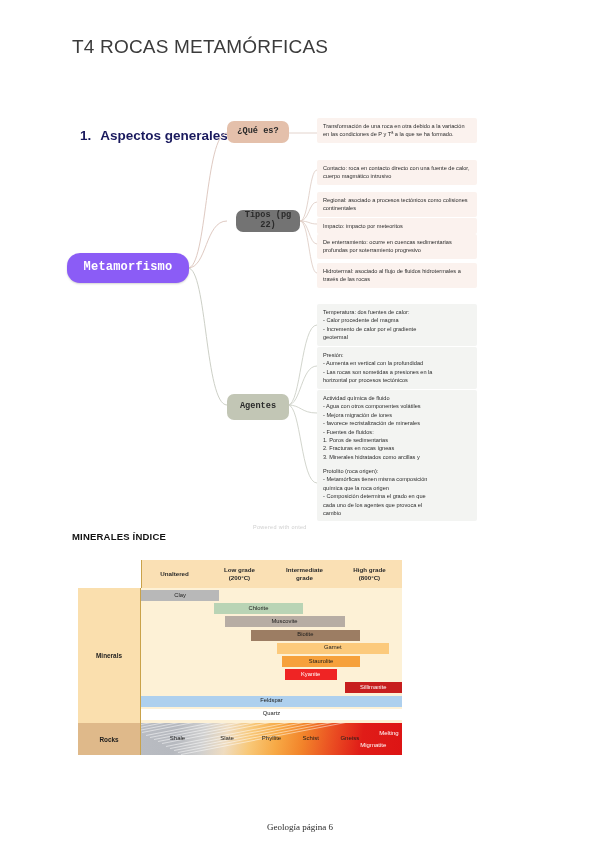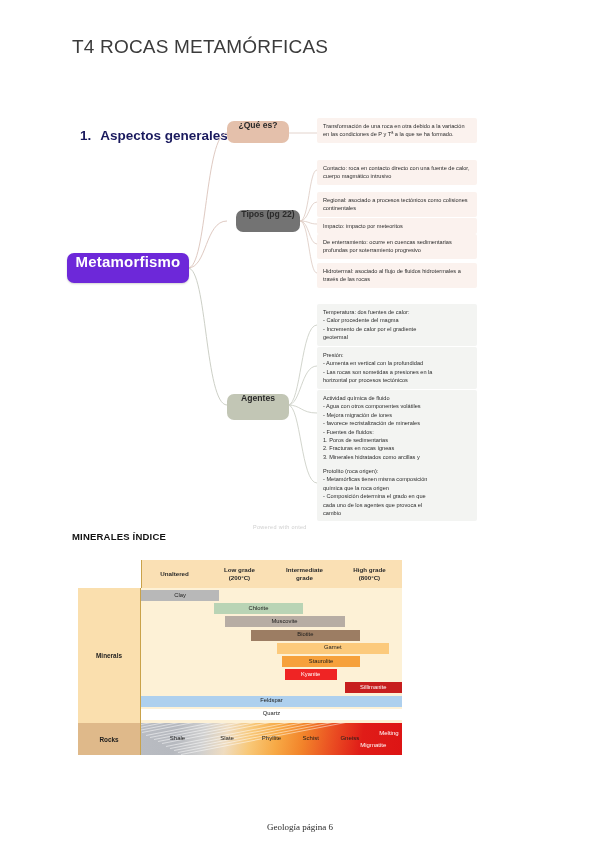--- a/index.html
+++ b/index.html
@@ -44,32 +44,34 @@
     width: 440px; height: 420px;
   }
   .mm-svg { position: absolute; left: 0; top: 0; }
 
   .node {
     position: absolute;
     border-radius: 7px;
     font-size: 8.6px;
     font-weight: 700;
     display: flex;
-    align-items: flex-start;
+    align-items: center;
     justify-content: center;
     box-sizing: border-box;
     text-align: center;
     line-height: 1.15;
+    font-family: Liberation Mono, monospace;
   }
   .node-root {
-    background: #6d28d9;
+    background: #8b5cf6;
     color: #ffffff;
-    font-size: 15px;
+    font-size: 12px;
     letter-spacing: .2px;
     box-shadow: 0 1px 2px rgba(0,0,0,.18);
+    border-radius: 13px;
   }
   .node-b1 { background: #e4c0ab; color: #2a2a2a; }
   .node-b2 { background: #737373; color: #2a2a2a; }
   .node-b3 { background: #c2c6b5; color: #2a2a2a; }
 
   .leaf {
     position: absolute;
     box-sizing: border-box;
     font-size: 5.6px;
     line-height: 1.5;

